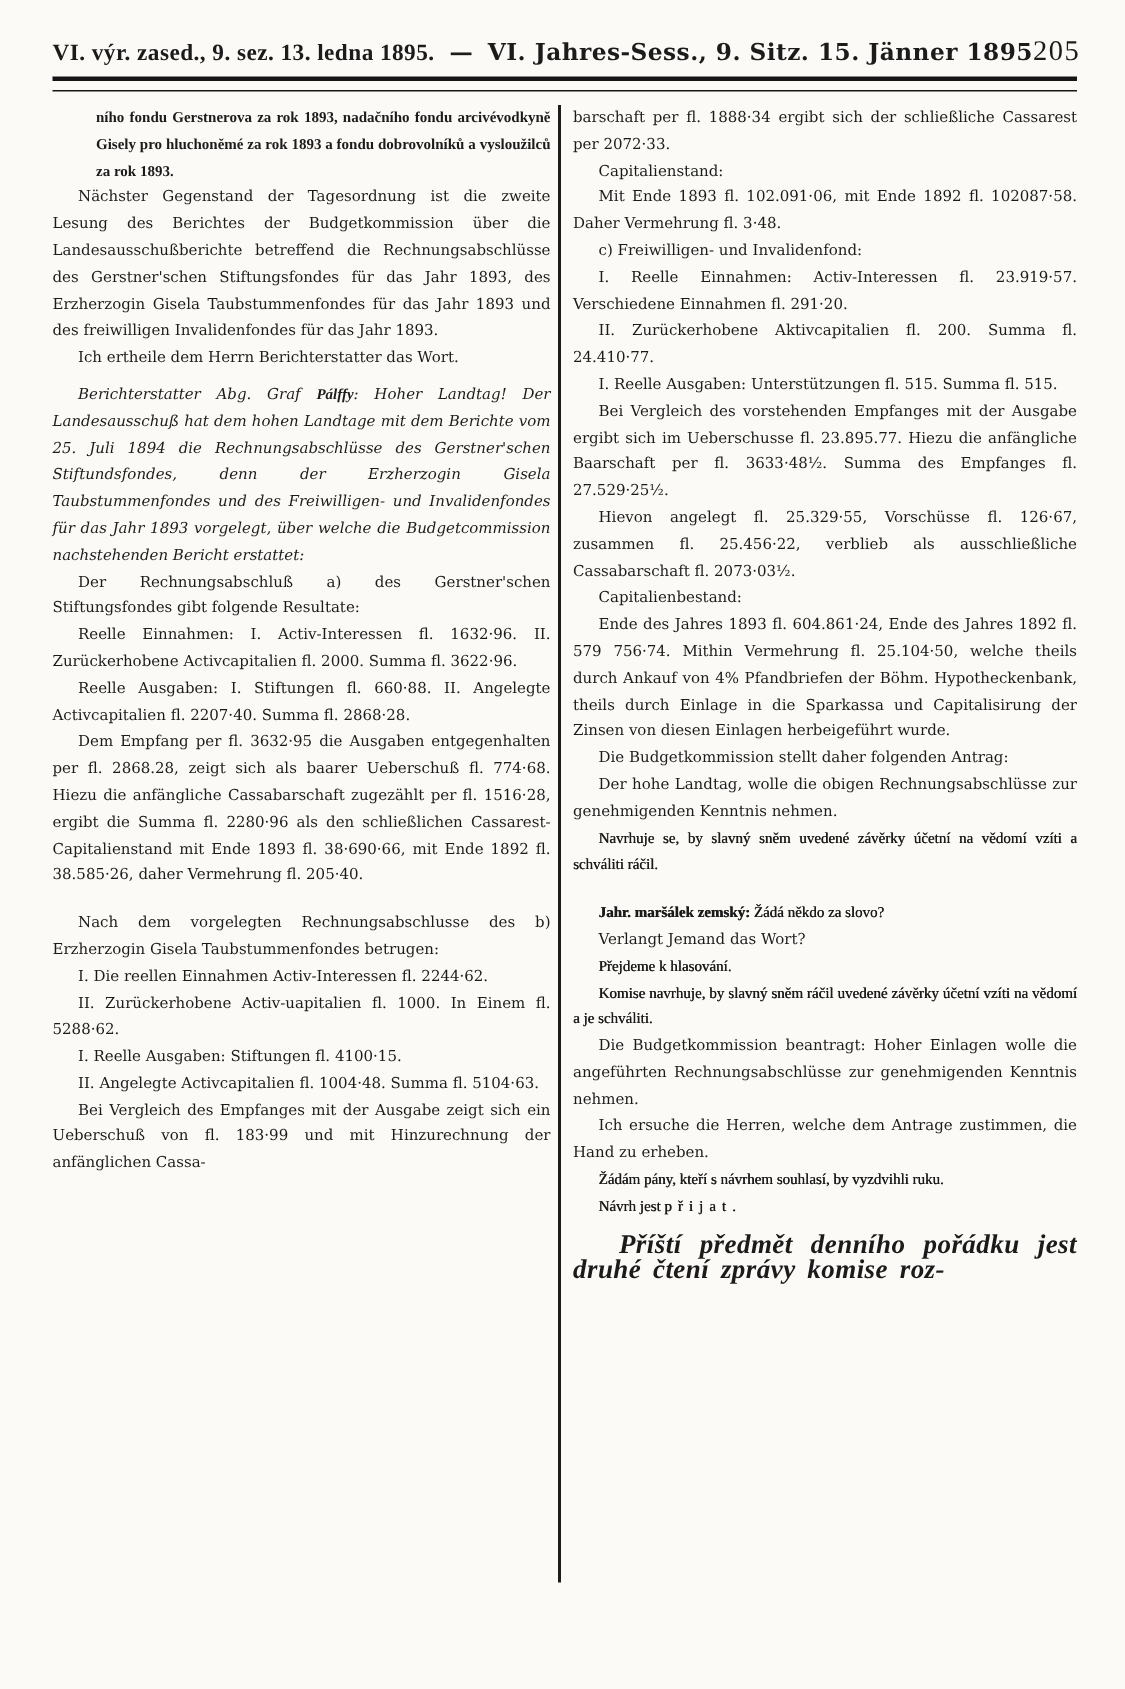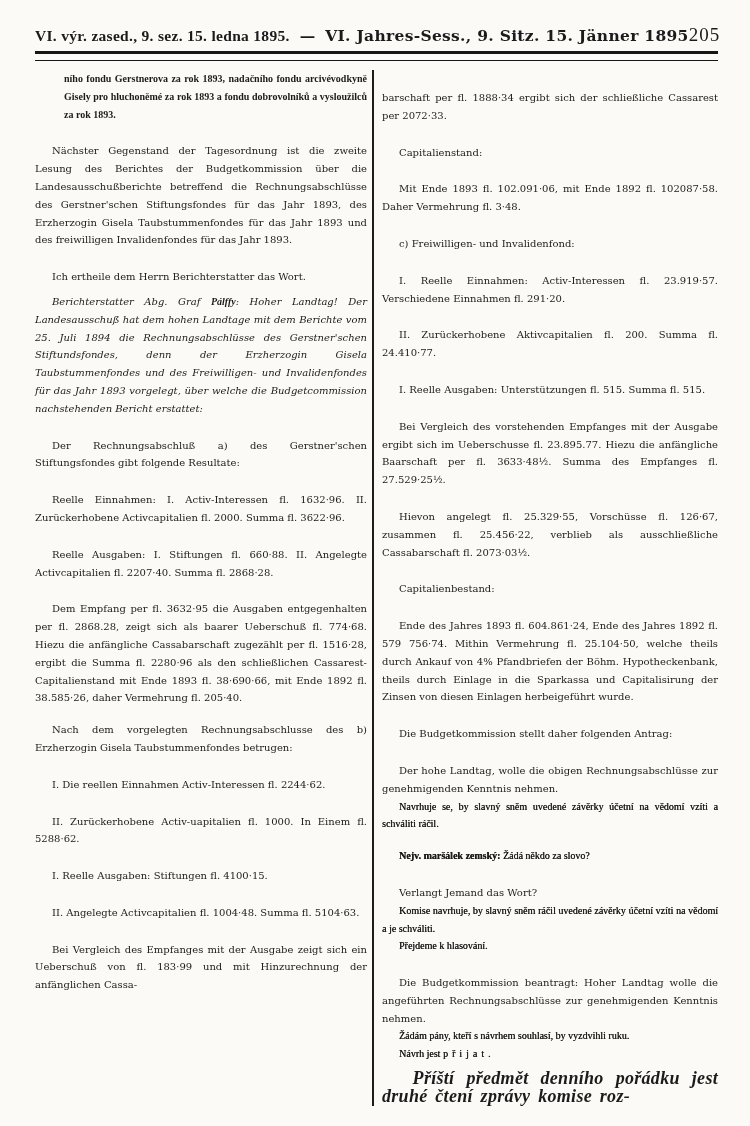--- a/index.html
+++ b/index.html
@@ -41,38 +41,38 @@
     margin:0;
     font-size:10px;
     line-height:17.8px;
     text-indent:1.7em;
     text-align:justify;
   }
   .noindent { text-indent:0; }
   .block-indent { text-indent:0; padding-left:29px; }
 
   
-  .de { font-family:"DejaVu Serif", serif;margin-top:19px; }
+  .de { font-family:"DejaVu Serif", serif; }
   .cs { font-family:"Liberation Serif", serif; text-shadow:.25px 0 0 currentColor; }
   .cs-b { font-family:"Liberation Serif", serif; font-weight:bold; }
   .lead-b { font-weight:bold; font-family:"Liberation Serif", serif; }
   .name-b { font-weight:bold; font-family:"Liberation Serif", serif; }
   .spaced { letter-spacing:4px; }
   .wide { word-spacing:3px; letter-spacing:.3px; font-size:18px; }
 
   .gap-lg { margin-top:7px;font-style:italic; }
   .gap-md { margin-top:14px; }
 </style>
 </head>
 <body>
 
 <div class="page">
 
   <div class="hdr">
-    <span class="hdr-cs">VI. výr. zased., 9. sez. 15. ledna 1895.</span>
+    <span class="hdr-cs">VI. výr. zased., 9. sez. 13. ledna 1895.</span>
     <span class="hdr-dash">—</span>
     <span class="hdr-de">VI. Jahres-Sess., 9. Sitz. 15. Jänner 1895</span>
     <span class="hdr-num">205</span>
   </div>
   <div class="rule"></div>
 
   <div class="columns">
 
     <div class="col col-left">
       <p class="cs-b block-indent">ního fondu Gerstnerova za rok 1893, nadačního fondu arcivévodkyně Gisely pro hluchoněmé za rok 1893 a fondu dobrovolníků a vysloužilců za rok 1893.</p>
@@ -101,24 +101,25 @@
       <p class="de">I. Reelle Einnahmen: Activ-Interessen fl. 23.919·57. Verschiedene Einnahmen fl. 291·20.</p>
       <p class="de">II. Zurückerhobene Aktivcapitalien fl. 200. Summa fl. 24.410·77.</p>
       <p class="de">I. Reelle Ausgaben: Unterstützungen fl. 515. Summa fl. 515.</p>
       <p class="de">Bei Vergleich des vorstehenden Empfanges mit der Ausgabe ergibt sich im Ueberschusse fl. 23.895.77. Hiezu die anfängliche Baarschaft per fl. 3633·48½. Summa des Empfanges fl. 27.529·25½.</p>
       <p class="de">Hievon angelegt fl. 25.329·55, Vorschüsse fl. 126·67, zusammen fl. 25.456·22, verblieb als ausschließliche Cassabarschaft fl. 2073·03½.</p>
       <p class="de">Capitalienbestand:</p>
       <p class="de">Ende des Jahres 1893 fl. 604.861·24, Ende des Jahres 1892 fl. 579 756·74. Mithin Vermehrung fl. 25.104·50, welche theils durch Ankauf von 4% Pfandbriefen der Böhm. Hypotheckenbank, theils durch Einlage in die Sparkassa und Capitalisirung der Zinsen von diesen Einlagen herbeigeführt wurde.</p>
       <p class="de">Die Budgetkommission stellt daher folgenden Antrag:</p>
       <p class="de">Der hohe Landtag, wolle die obigen Rechnungsabschlüsse zur genehmigenden Kenntnis nehmen.</p>
       <p class="cs">Navrhuje se, by slavný sněm uvedené závěrky účetní na vědomí vzíti a schváliti ráčil.</p>
-      <p class="cs gap-md"><span class="lead-b">Nejv. maršálek zemský:</span><span> Žádá někdo za slovo?</span></p>
+      <p class="cs gap-md"><span class="lead-b">Jahr. maršálek zemský:</span><span> Žádá někdo za slovo?</span></p>
       <p class="de">Verlangt Jemand das Wort?</p>
+      <p class="cs">Přejdeme k hlasování.</p>
       <p class="cs">Komise navrhuje, by slavný sněm ráčil uvedené závěrky účetní vzíti na vědomí a je schváliti.</p>
-      <p class="cs">Přejdeme k hlasování.</p>
-      <p class="de">Die Budgetkommission beantragt: Hoher Landtag wolle die angeführten Rechnungsabschlüsse zur genehmigenden Kenntnis nehmen.</p>
+      <p class="de">Die Budgetkommission beantragt: Hoher Einlagen wolle die angeführten Rechnungsabschlüsse zur genehmigenden Kenntnis nehmen.</p>
+      <p class="de">Ich ersuche die Herren, welche dem Antrage zustimmen, die Hand zu erheben.</p>
       <p class="cs">Žádám pány, kteří s návrhem souhlasí, by vyzdvihli ruku.</p>
       <p class="cs"><span>Návrh jest </span><span class="spaced">přijat</span><span>.</span></p>
       <p class="cs-b wide gap-lg">Příští předmět denního pořádku jest druhé čtení zprávy komise roz-</p>
     </div>
 
   </div>
 </div>
 
 </body></html>

